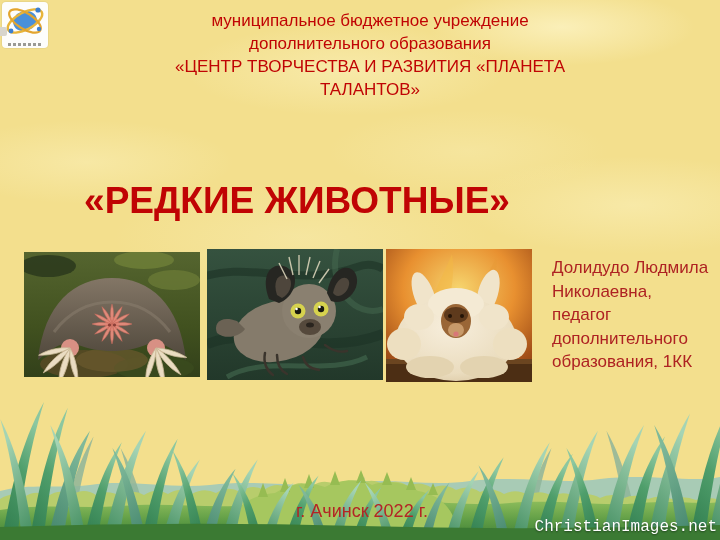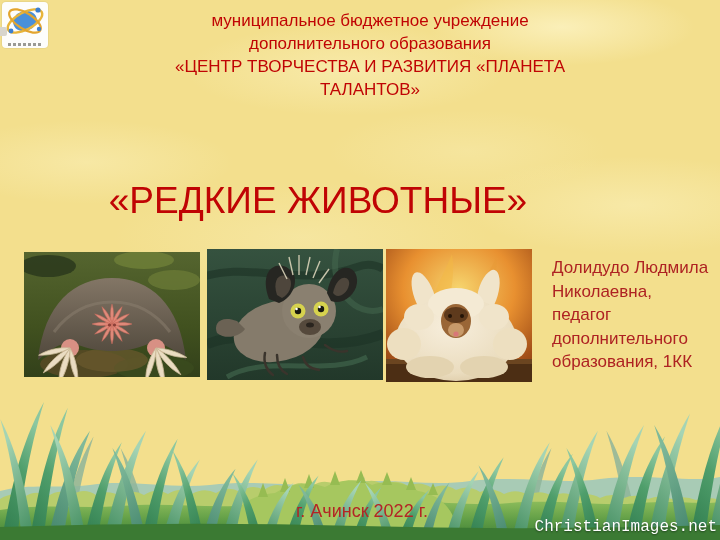--- a/index.html
+++ b/index.html
@@ -27,21 +27,21 @@
     position:absolute;left:0;top:27px;width:7px;height:9px;
     background:#d8d5cc;border-radius:0 2px 2px 0;
   }
   .inst-header{
     position:absolute;left:150px;top:9px;width:440px;
     color:#C00404;font-size:17px;font-weight:normal;line-height:23px;
     text-align:center;white-space:pre-line;
   }
   .slide-title{
     position:absolute;left:0;top:180px;width:612px;padding-right:18px;box-sizing:border-box;
-    color:#C00404;font-size:37px;font-weight:normal;text-align:center;letter-spacing:0px;margin-left:21px;
+    color:#C00404;font-size:37px;font-weight:bold;text-align:center;letter-spacing:0px;
   }
   .photo{position:absolute;overflow:hidden;}
   .photo svg{display:block;}
   .photo-1{left:24px;top:252px;width:176px;height:125px;}
   .photo-2{left:207px;top:249px;width:176px;height:131px;}
   .photo-3{left:386px;top:249px;width:146px;height:133px;}
   .author-block{
     position:absolute;left:552px;top:256px;width:170px;
     color:#AE2222;font-size:17px;line-height:23.5px;white-space:pre-line;
   }

